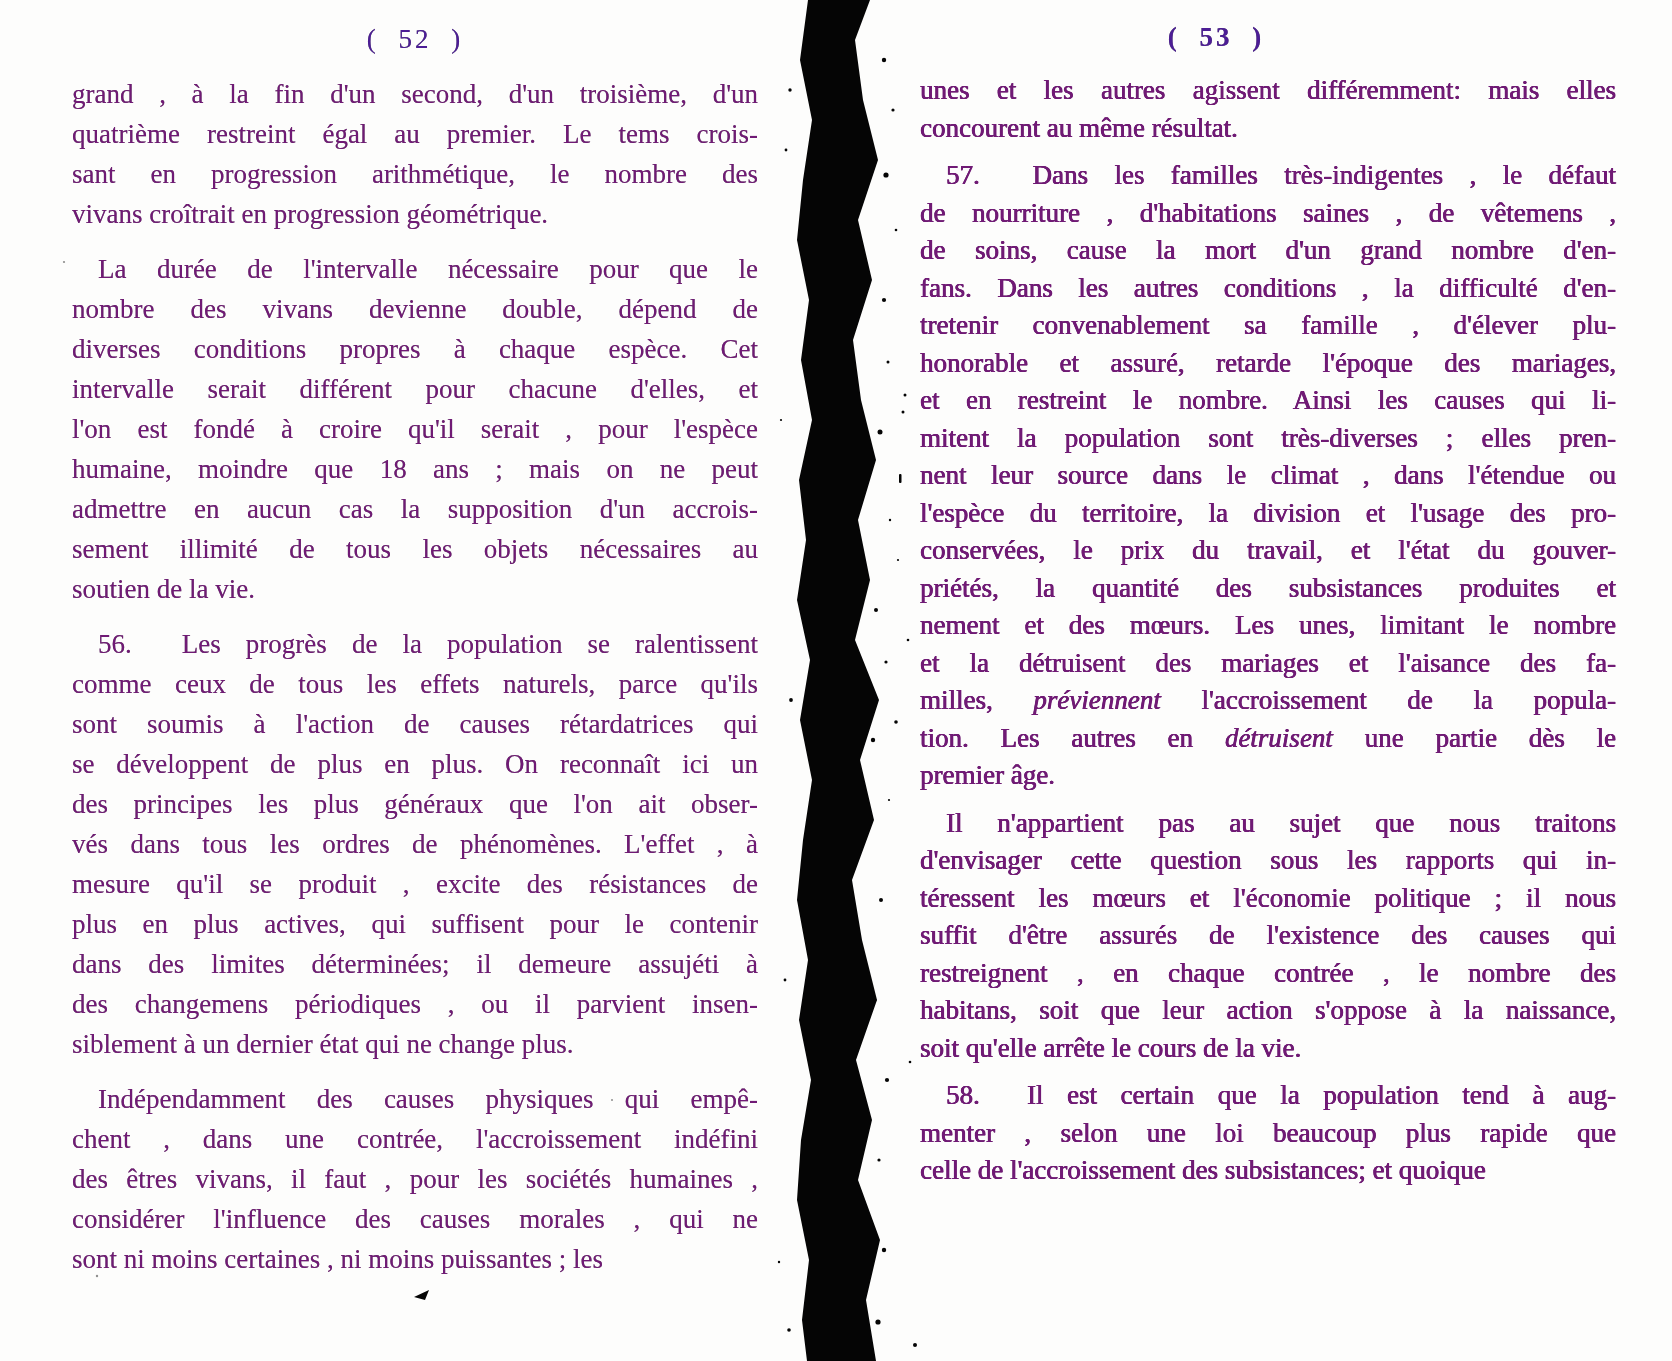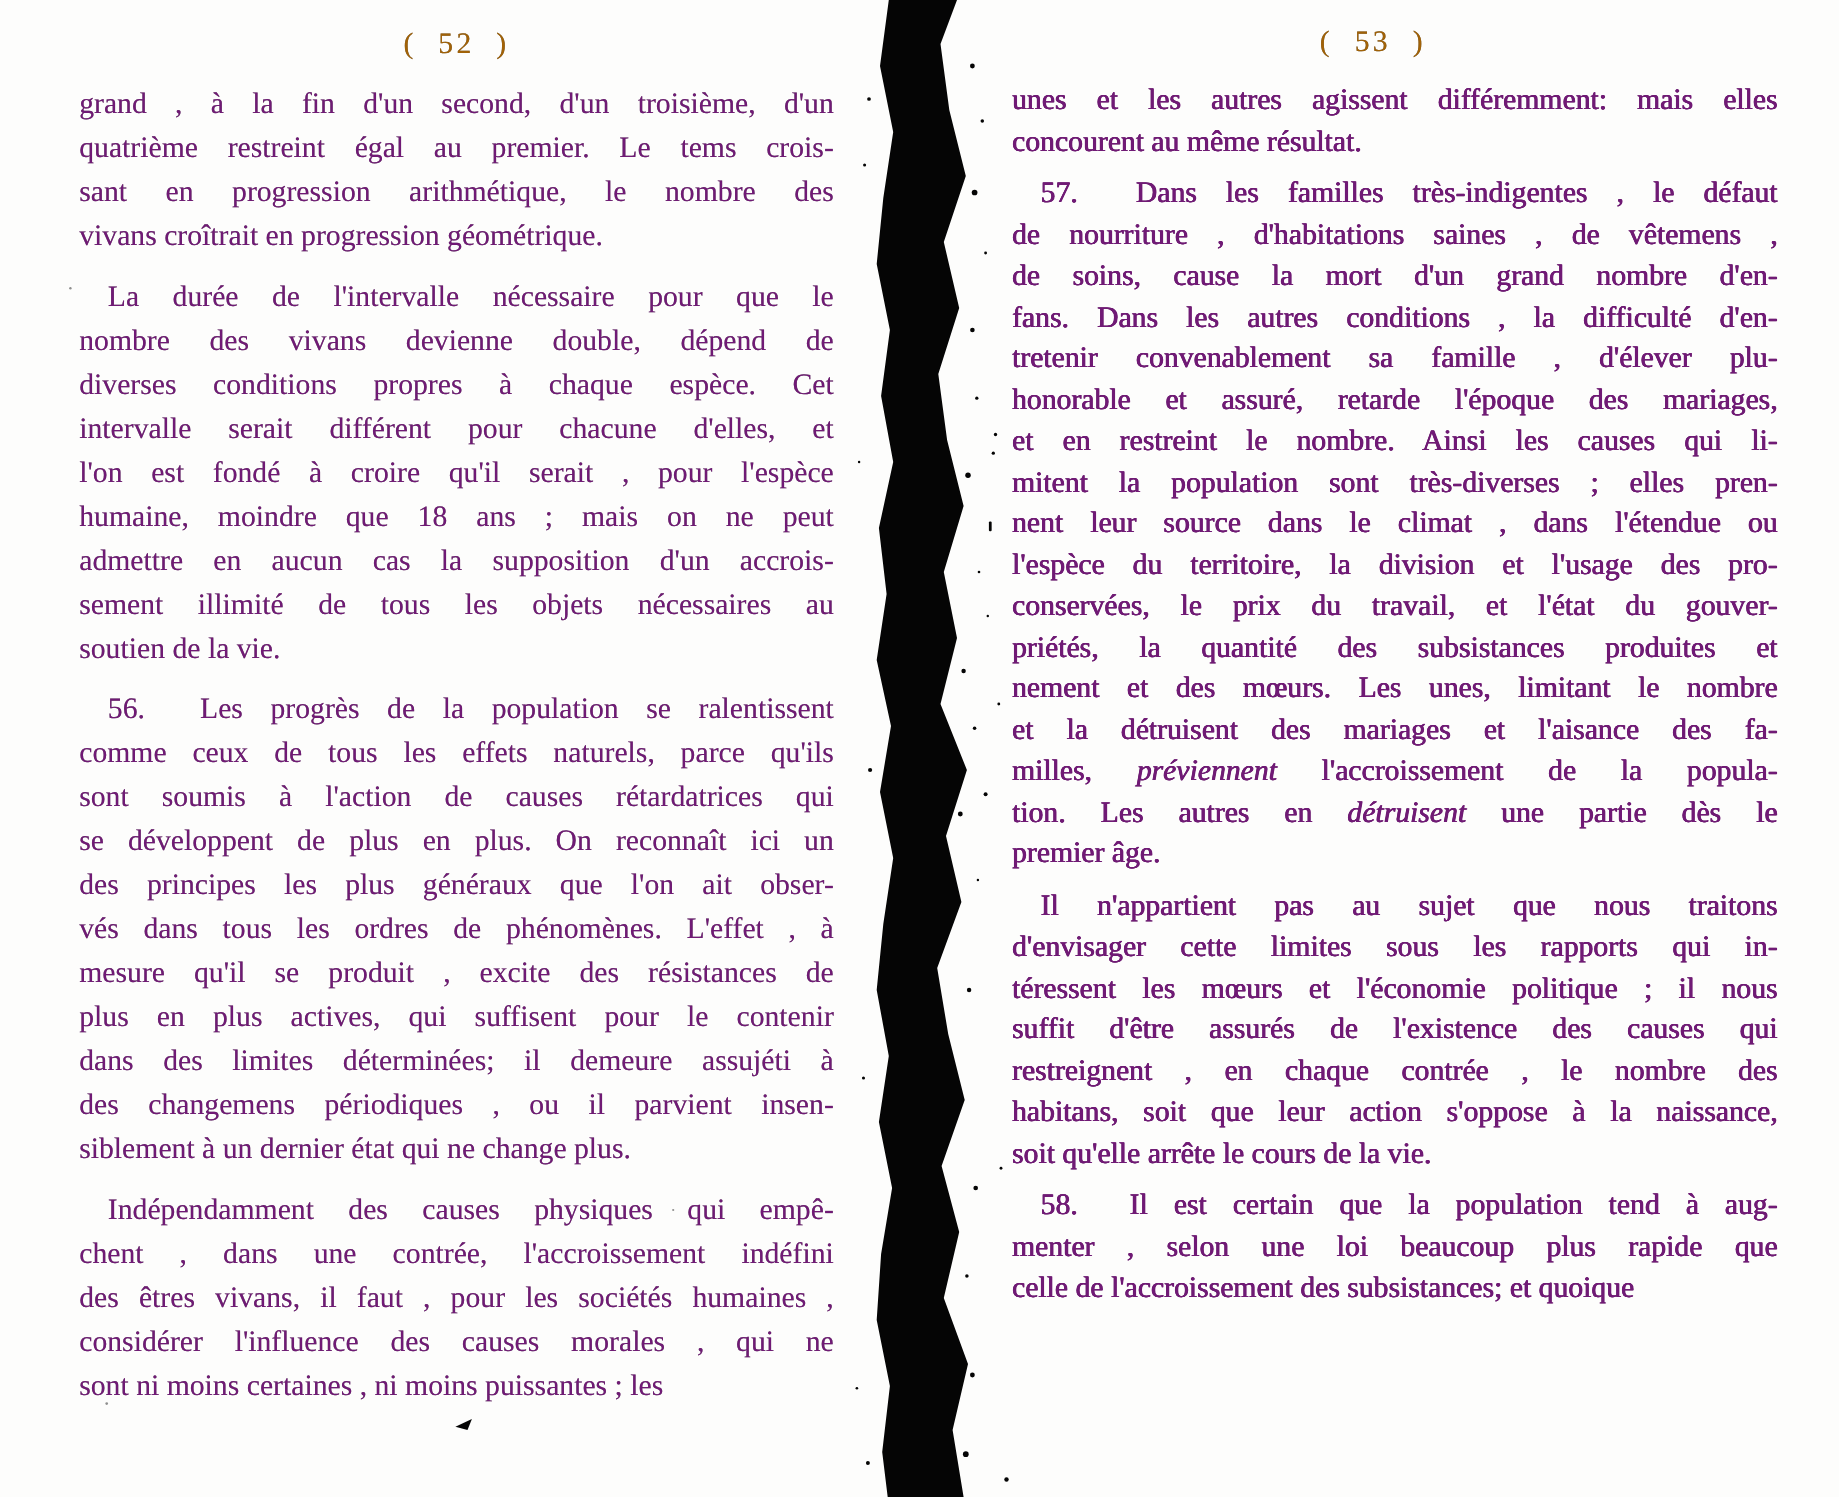--- a/index.html
+++ b/index.html
@@ -10,25 +10,25 @@
     color:#161616;
     overflow:hidden;
   }
   .scan{position:relative;width:1672px;height:1361px;background:#fdfdfc;}
   .page-header{
     position:absolute;
     text-align:center;
     font-size:27px;
     letter-spacing:3px;
     word-spacing:10px;
-    color:#a16207;
+    color:#4c1d95;
     text-shadow:0 0 .5px rgba(0,0,0,.55);
   }
   .hdr-left{left:72px;width:686px;top:24px;}
-  .hdr-right{left:900px;width:696px;top:22px;}
+  .hdr-right{left:868px;width:696px;top:22px;font-weight:bold;}
   .textcol{
     position:absolute;
     font-size:27px;
     color:#701a75;
     text-shadow:0 0 .5px rgba(0,0,0,.5);
   }
   .col-left{left:72px;width:686px;top:74px;line-height:40px;}
   .col-right{left:920px;width:696px;top:72px;line-height:37.5px;}
   .para{margin:0;}
   .col-left .para + .para{margin-top:15px;}
@@ -119,21 +119,21 @@
         <div class="line">conservées, le prix du travail, et l'état du gouver-</div>
         <div class="line">priétés, la quantité des subsistances produites et</div>
         <div class="line">nement et des mœurs. Les unes, limitant le nombre</div>
         <div class="line">et la détruisent des mariages et l'aisance des fa-</div>
         <div class="line">milles, <i>préviennent</i> l'accroissement de la popula-</div>
         <div class="line">tion. Les autres en <i>détruisent</i> une partie dès le</div>
         <div class="line last">premier âge.</div>
       </div>
       <div class="para indent">
         <div class="line">Il n'appartient pas au sujet que nous traitons</div>
-        <div class="line">d'envisager cette limites sous les rapports qui in-</div>
+        <div class="line">d'envisager cette question sous les rapports qui in-</div>
         <div class="line">téressent les mœurs et l'économie politique ; il nous</div>
         <div class="line">suffit d'être assurés de l'existence des causes qui</div>
         <div class="line">restreignent , en chaque contrée , le nombre des</div>
         <div class="line">habitans, soit que leur action s'oppose à la naissance,</div>
         <div class="line last">soit qu'elle arrête le cours de la vie.</div>
       </div>
       <div class="para indent">
         <div class="line">58.&nbsp; Il est certain que la population tend à aug-</div>
         <div class="line">menter ,  selon une loi beaucoup plus rapide que</div>
         <div class="line last">celle de l'accroissement des subsistances; et quoique</div>

